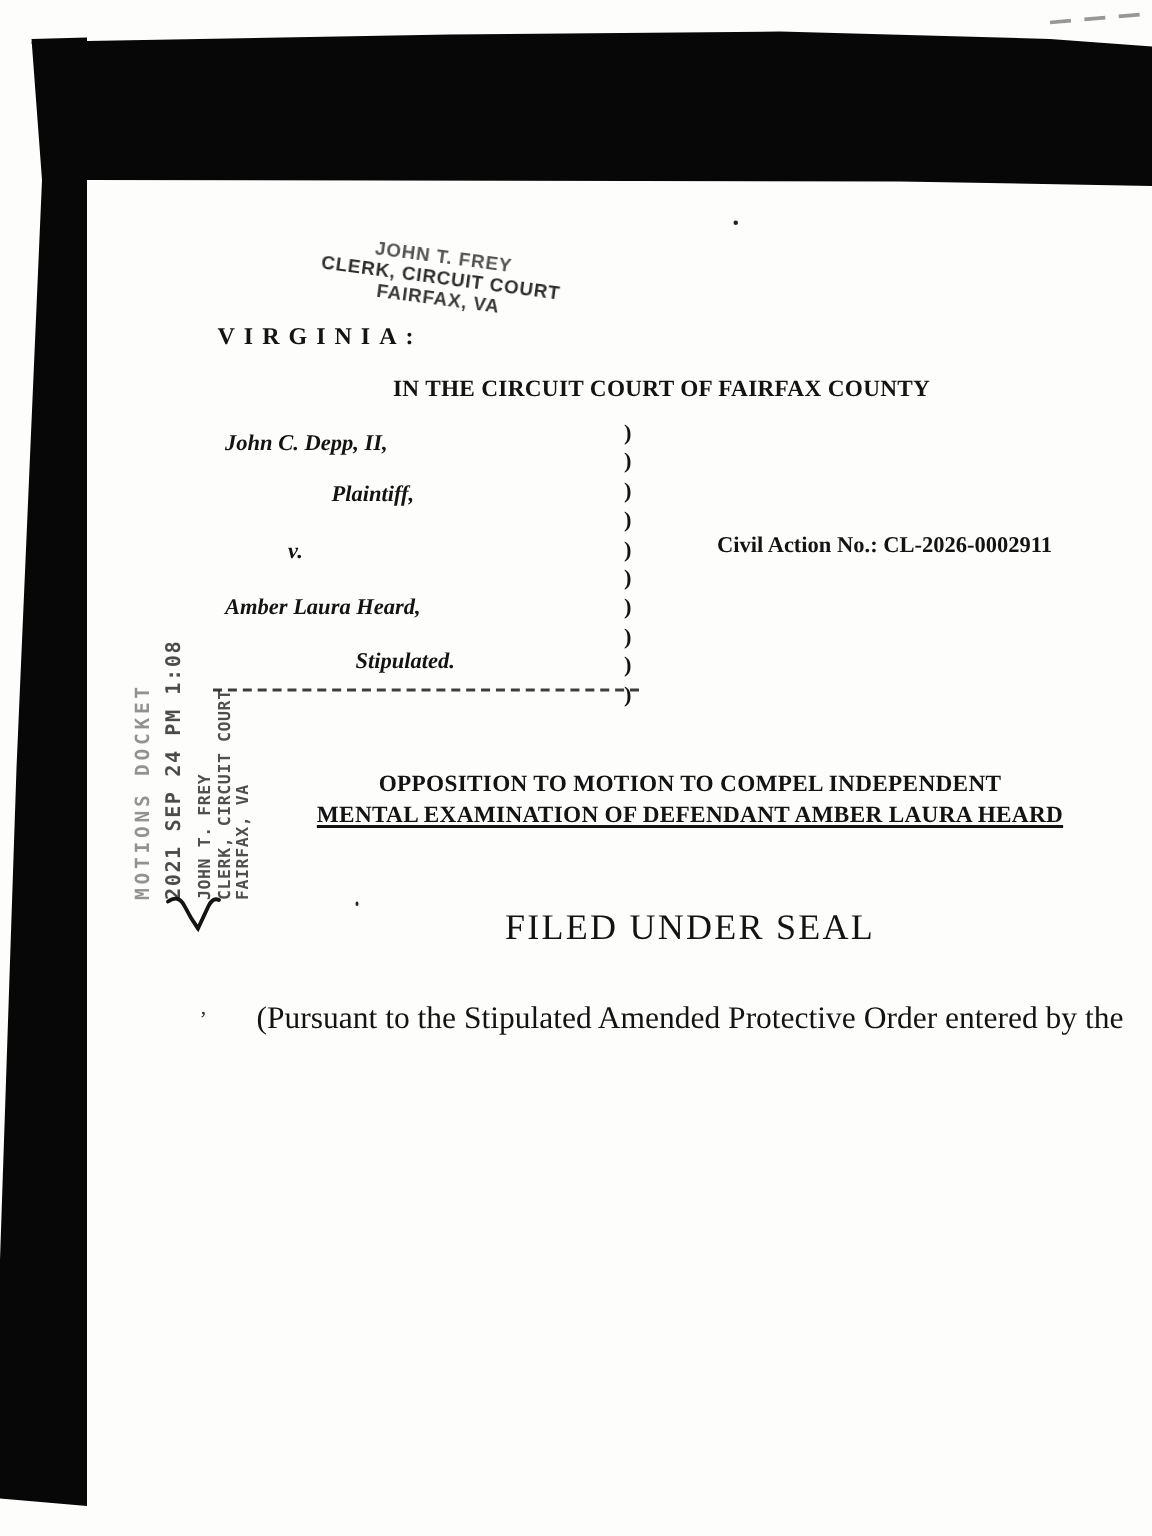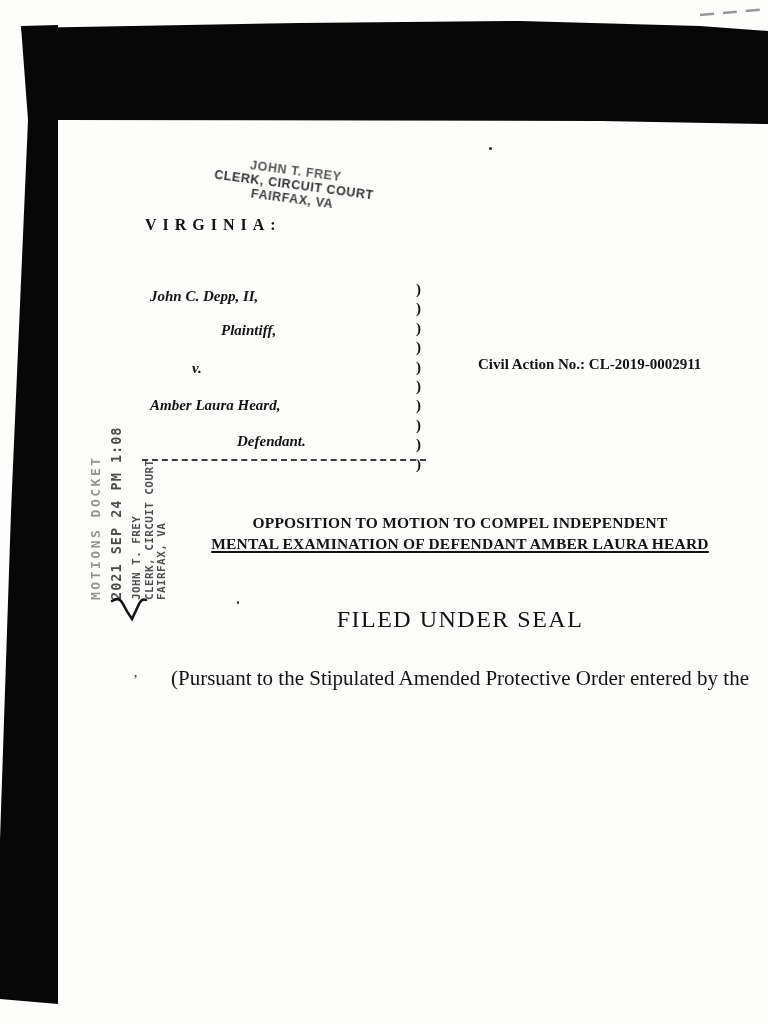--- a/index.html
+++ b/index.html
@@ -56,41 +56,42 @@
   </svg>
 
   <div class="clerk-stamp">
     <div class="l1">JOHN T. FREY</div>
     <div class="l2">CLERK, CIRCUIT COURT</div>
     <div class="l3">FAIRFAX, VA</div>
   </div>
 
   <div class="abs virginia">VIRGINIA:</div>
 
+  <div class="abs court-title">IN THE CIRCUIT COURT OF FAIRFAX COUNTY</div>
 
   <div class="abs party" style="left:150px;top:288px;">John C. Depp, II,</div>
   <div class="abs party" style="left:221px;top:322px;">Plaintiff,</div>
   <div class="abs party" style="left:192px;top:360px;">v.</div>
   <div class="abs party" style="left:150px;top:397px;">Amber Laura Heard,</div>
-  <div class="abs party" style="left:237px;top:433px;">Defendant.</div>
+  <div class="abs party" style="left:237px;top:433px;">Stipulated.</div>
 
   <div class="abs paren-col">
     <div>)</div>
     <div>)</div>
     <div>)</div>
     <div>)</div>
     <div>)</div>
     <div>)</div>
     <div>)</div>
     <div>)</div>
     <div>)</div>
     <div>)</div>
   </div>
 
-  <div class="abs case-no">Civil Action No.: CL-2019-0002911</div>
+  <div class="abs case-no">Civil Action No.: CL-2026-0002911</div>
 
   <div class="abs caption-line"></div>
 
   <div class="v-stamp">
     <div class="docket">MOTIONS DOCKET</div>
     <div class="datetime">2021 SEP 24 PM 1:08</div>
     <div class="clerkblock">
       <div>JOHN T. FREY</div>
       <div>CLERK, CIRCUIT COURT</div>
       <div>FAIRFAX, VA</div>

